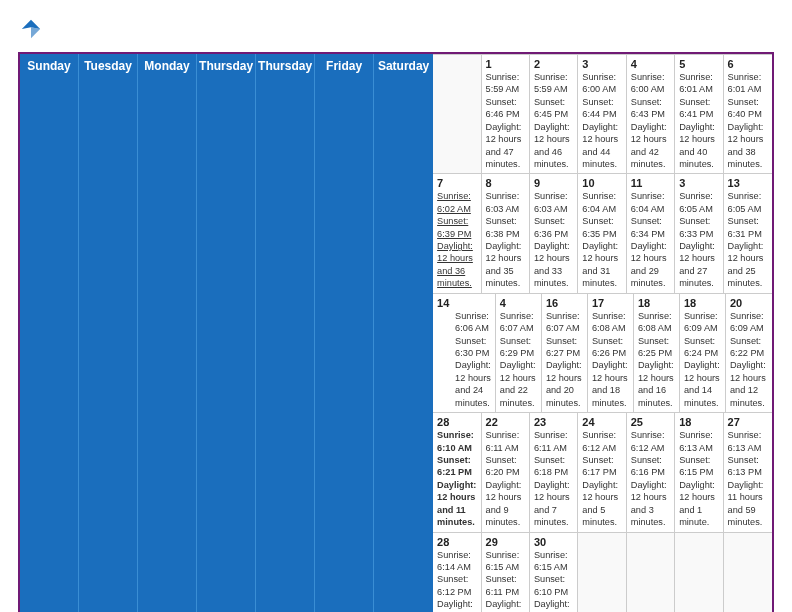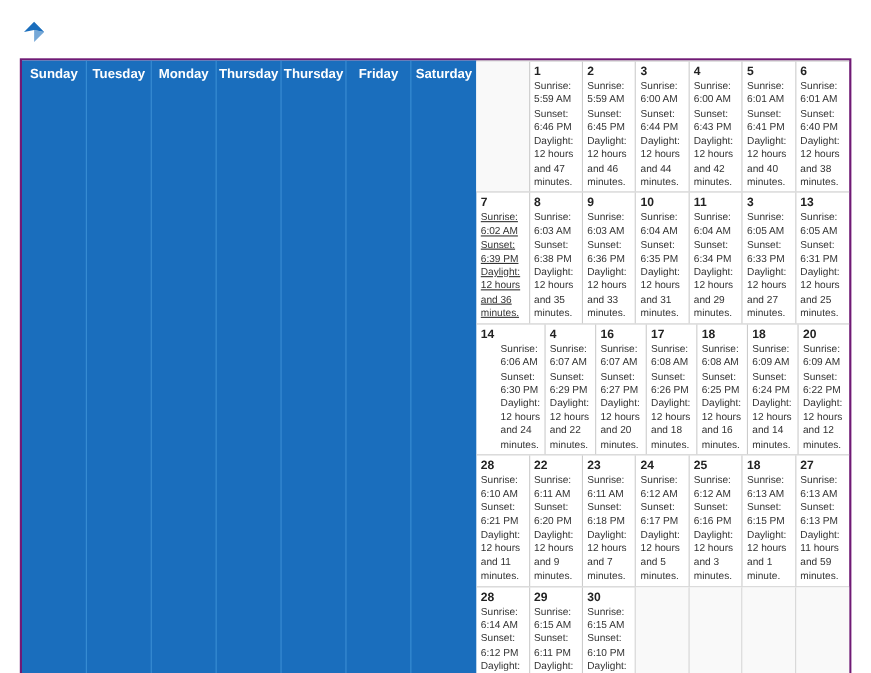--- a/index.html
+++ b/index.html
@@ -261,21 +261,21 @@
           <div class="cal-cell">
             <div class="day-num">20</div>
             <div class="day-info" style="white-space: pre-line;">Sunrise: 6:09 AM
 Sunset: 6:22 PM
 Daylight: 12 hours and 12 minutes.</div>
           </div>
         </div>
         <div class="cal-row">
           <div class="cal-cell">
             <div class="day-num">28</div>
-            <div class="day-info" style="white-space: pre-line;">Sunrise: 6:10 AM
+            <div class="day-info" style="white-space: pre-line; font-weight: bold;">Sunrise: 6:10 AM
 Sunset: 6:21 PM
 Daylight: 12 hours and 11 minutes.</div>
           </div>
           <div class="cal-cell">
             <div class="day-num">22</div>
             <div class="day-info" style="white-space: pre-line;">Sunrise: 6:11 AM
 Sunset: 6:20 PM
 Daylight: 12 hours and 9 minutes.</div>
           </div>
           <div class="cal-cell">

